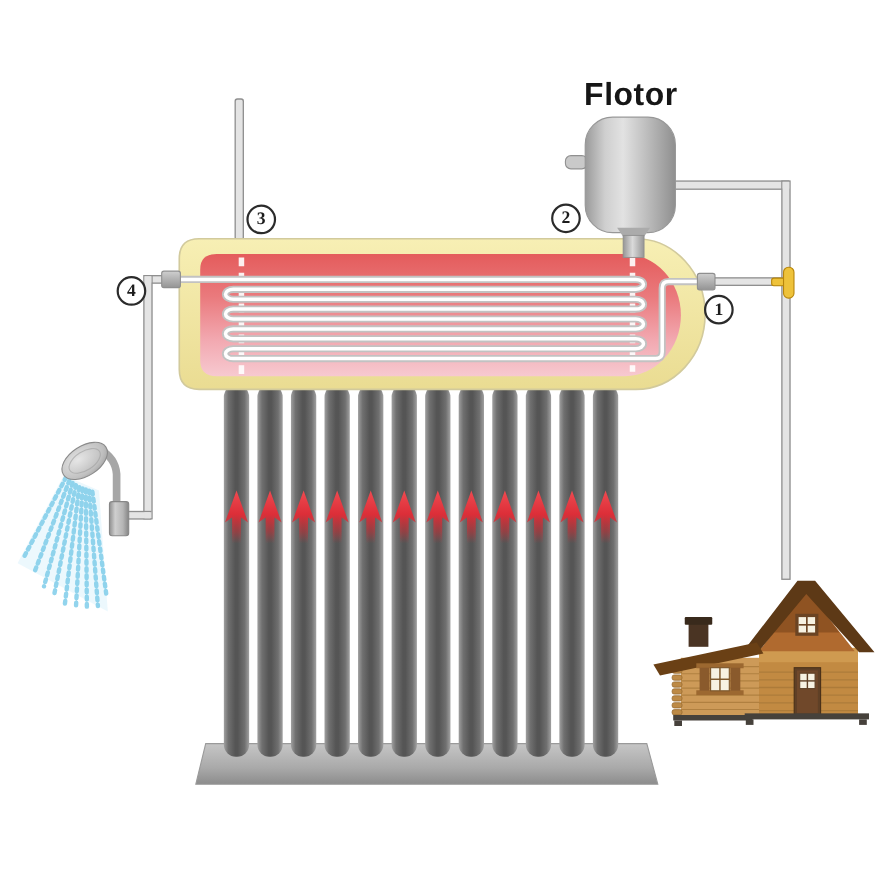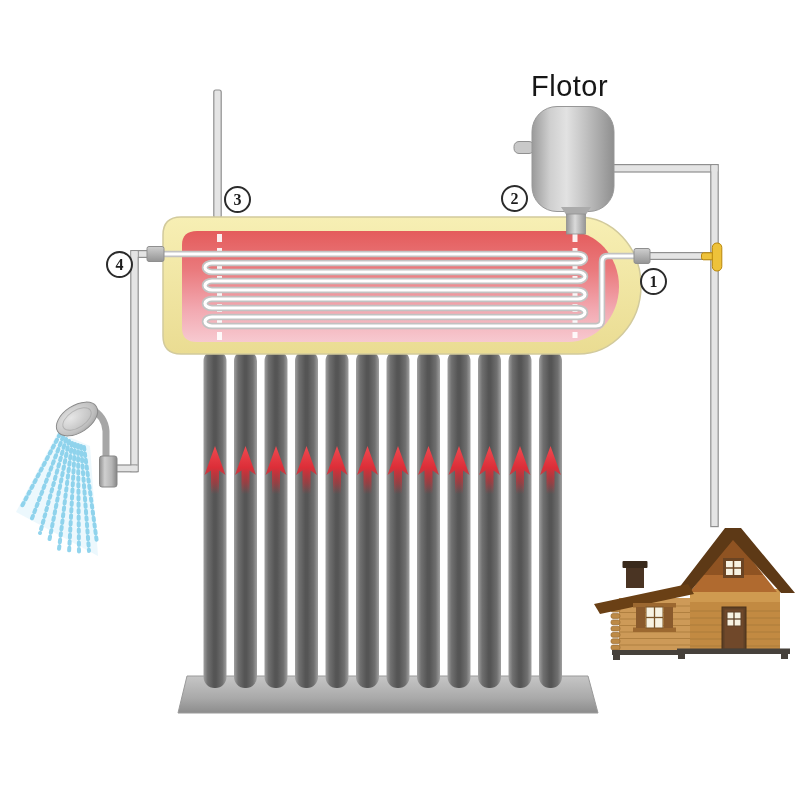--- a/index.html
+++ b/index.html
@@ -3,21 +3,21 @@
 <meta charset="utf-8">
 <style>
   html,body{margin:0;padding:0;background:#ffffff;}
   .stage{
     position:relative;width:800px;height:800px;background:#ffffff;overflow:hidden;
     font-family:"Liberation Sans",sans-serif;
   }
   .stage svg{position:absolute;left:0;top:0;}
   .diagram-title{
     position:absolute;left:531px;top:70px;
-    font-size:29px;font-weight:400;color:#161616;letter-spacing:0.5px;text-align:right;
+    font-size:29px;font-weight:700;color:#161616;letter-spacing:0.5px;text-align:right;
   }
   .marker{
     position:absolute;width:27px;height:27px;border-radius:50%;
     border:2px solid #2b2b2b;background:rgba(255,255,255,0.95);
     box-sizing:border-box;display:flex;align-items:center;justify-content:center;
     font-size:16px;color:#1c1c1c;font-family:"Liberation Serif",serif;font-weight:600;
   }
   .marker-1{left:640px;top:268px;}
   .marker-2{left:501px;top:185px;}
   .marker-3{left:224px;top:186px;}

